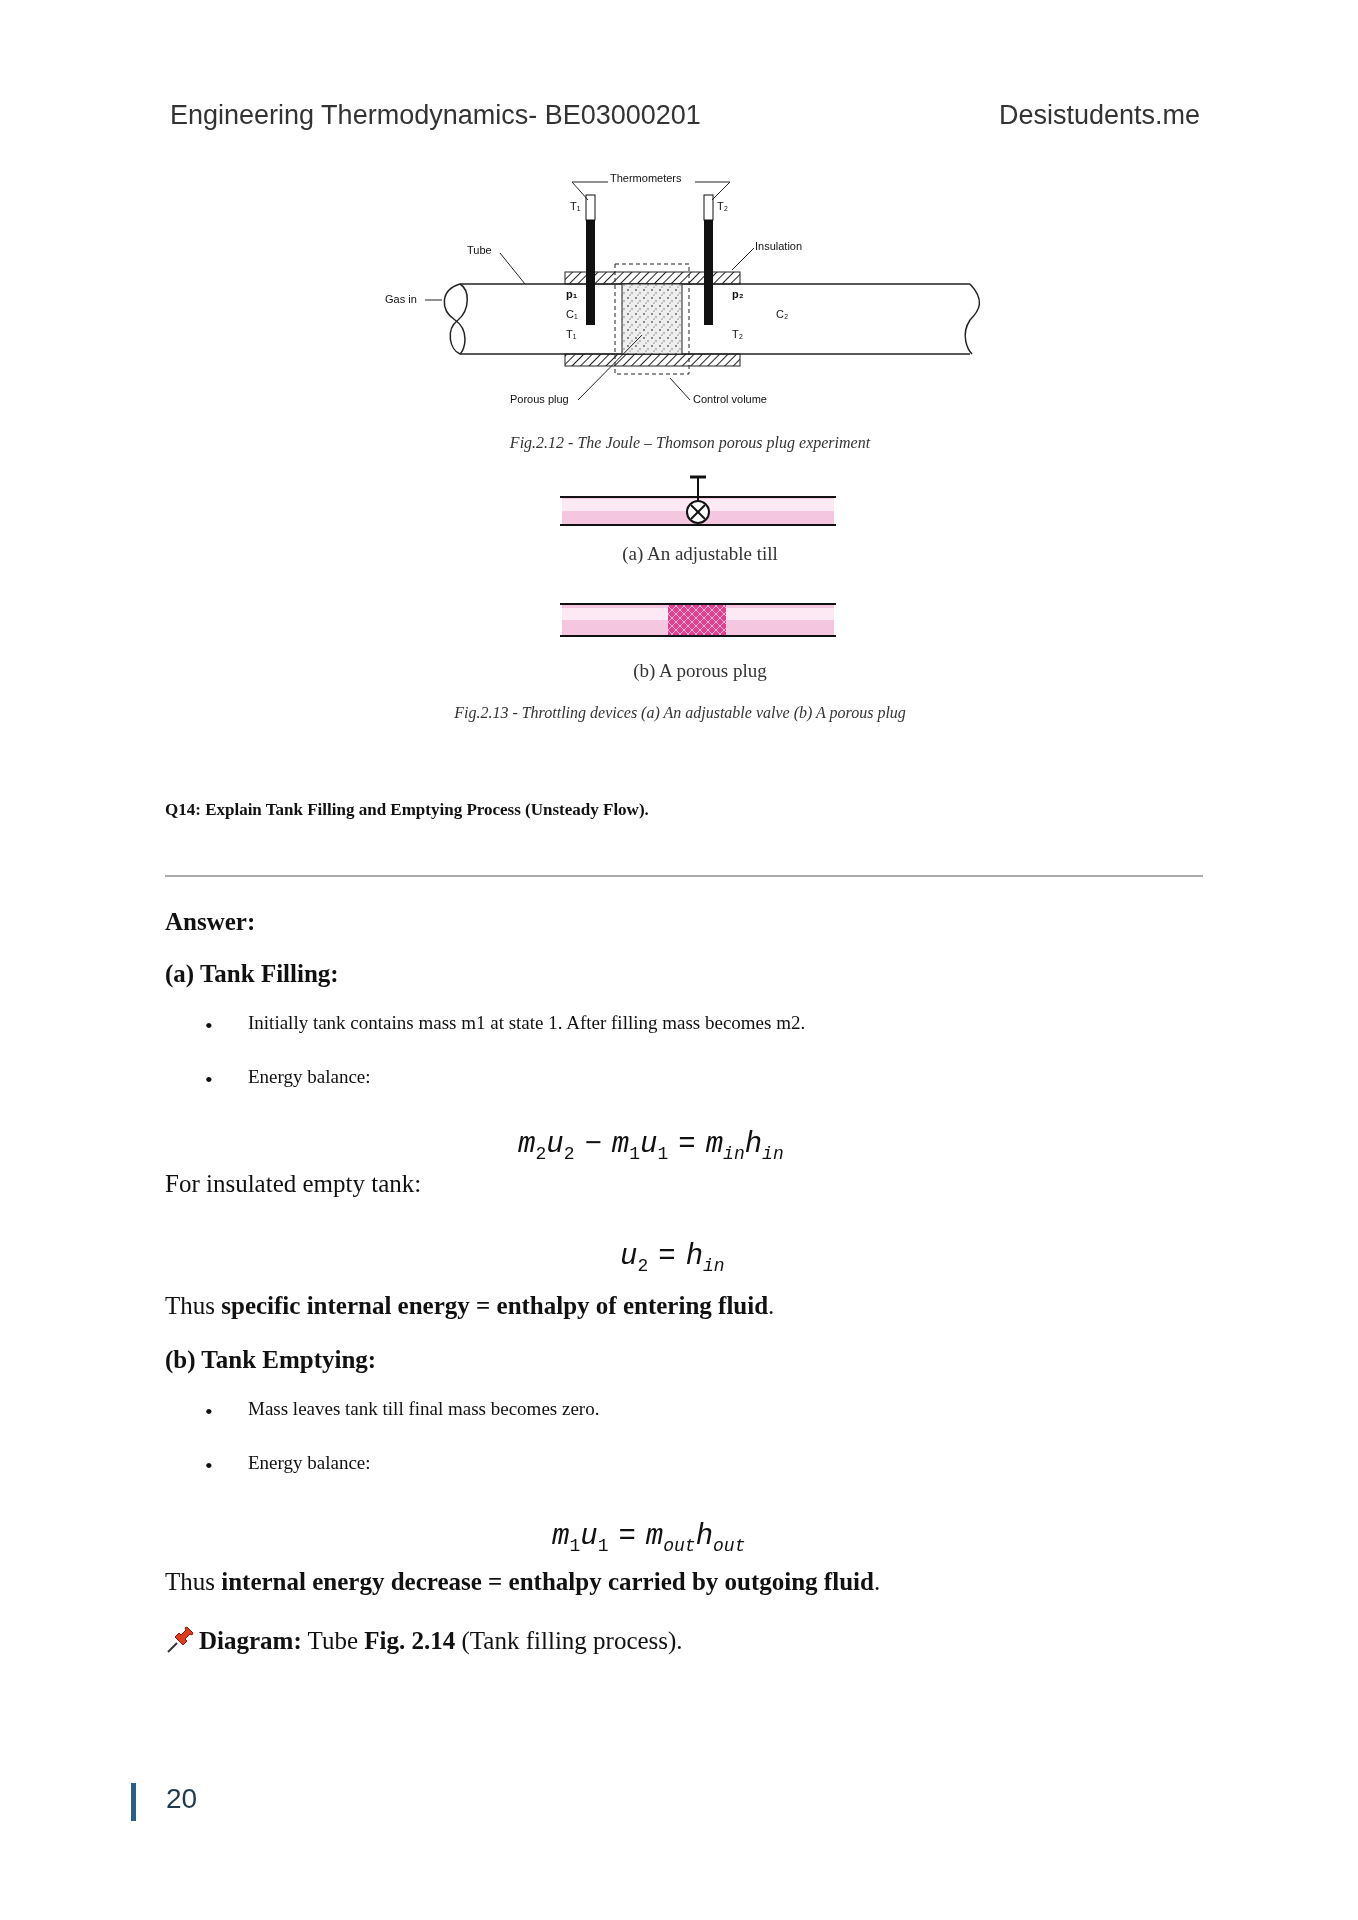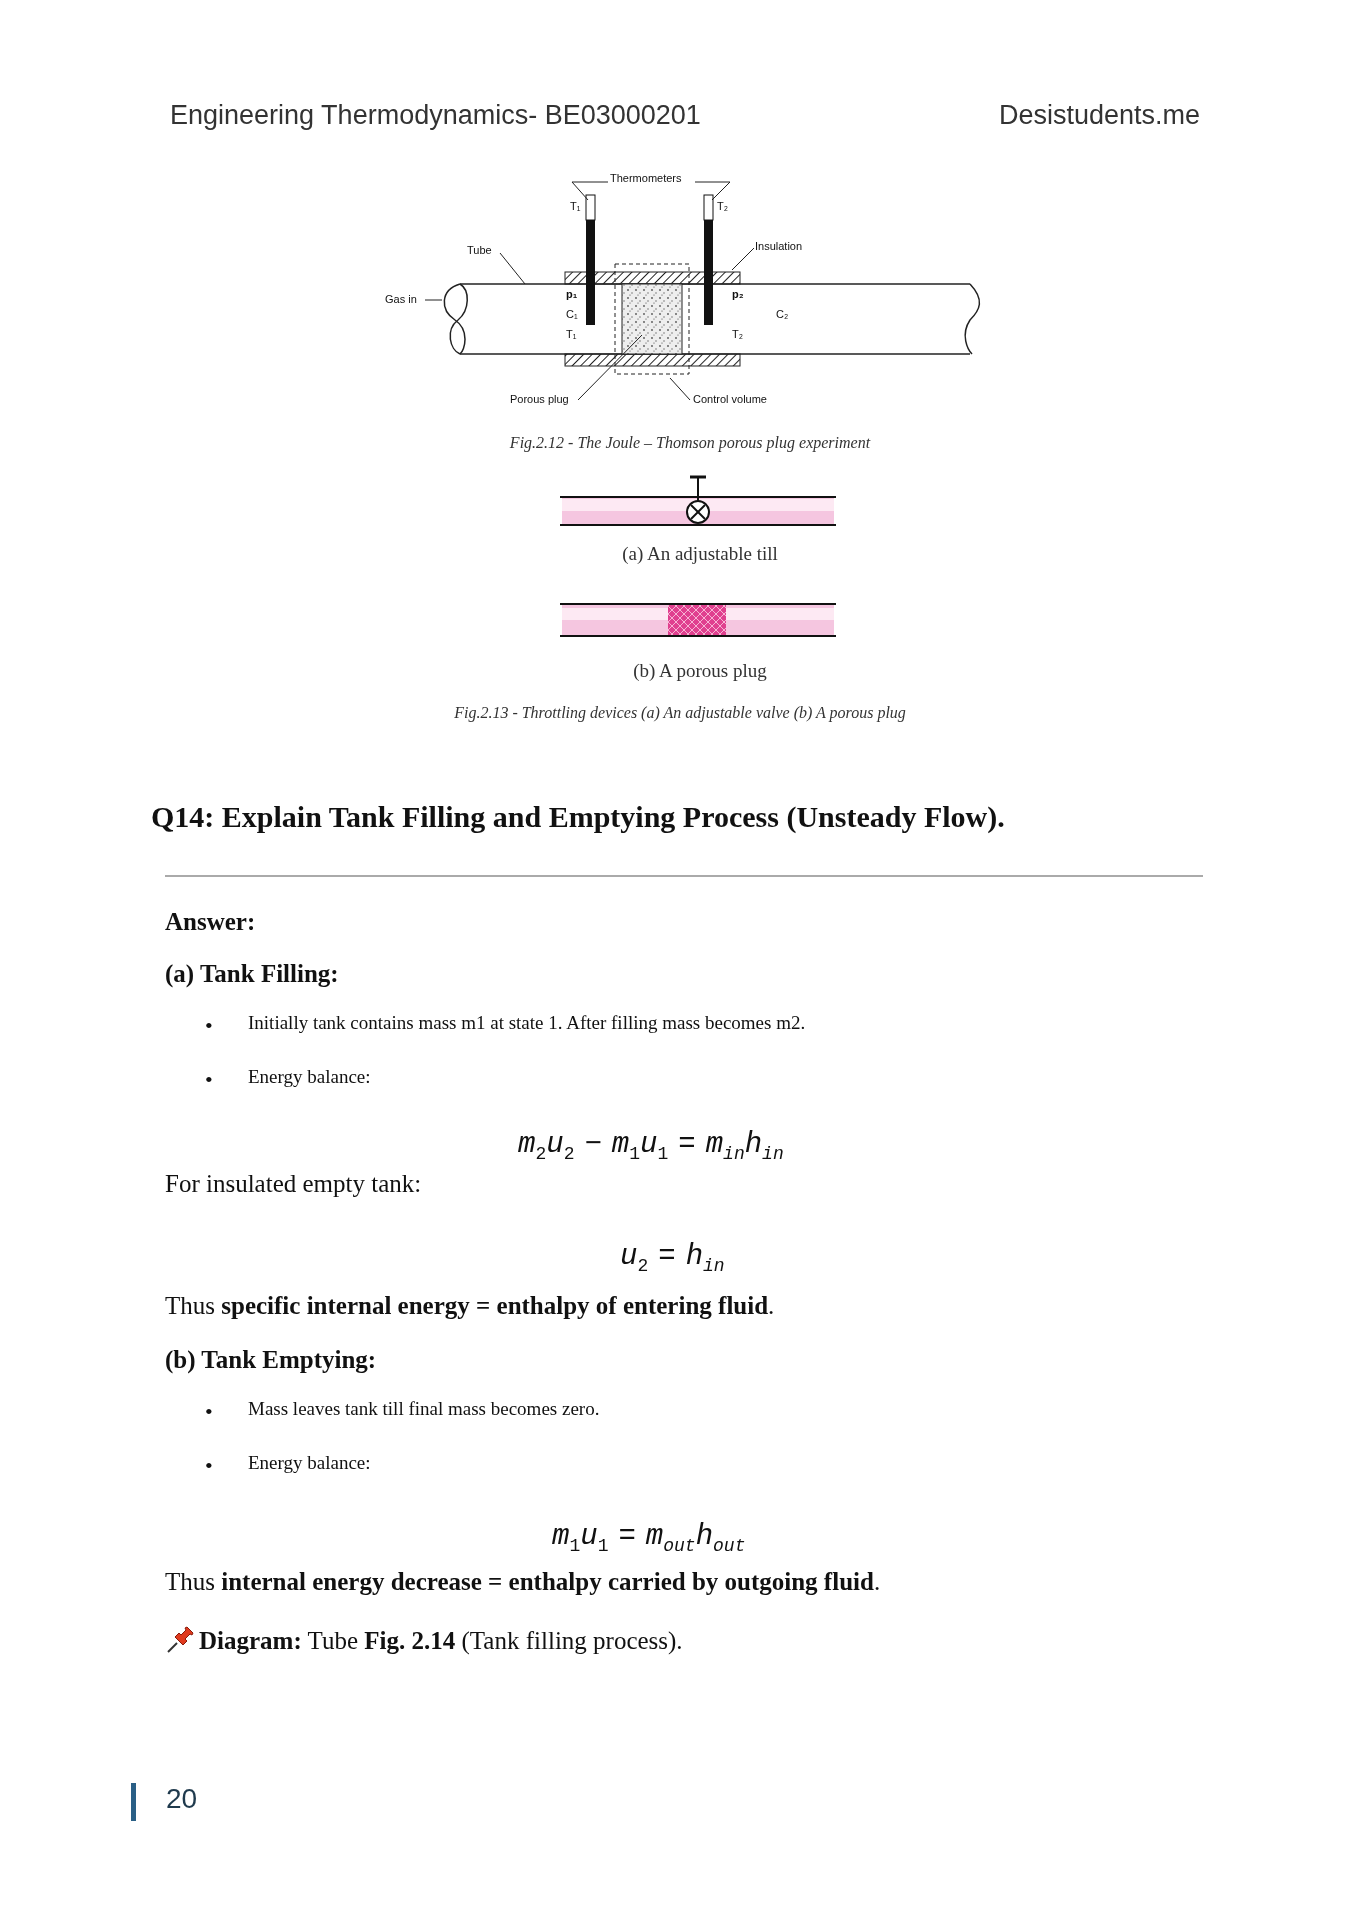--- a/index.html
+++ b/index.html
@@ -3,21 +3,21 @@
 <meta charset="utf-8">
 <style>
   html, body { margin:0; padding:0; background:#ffffff; }
   body { width:1358px; height:1920px; position:relative; overflow:hidden; color:#111; }
   .hdr { position:absolute; top:100px; font-family:"Liberation Sans", sans-serif; font-size:27px; color:#333; }
   .hdr-left { left:170px; }
   .hdr-right { right:158px; }
   .fig { position:absolute; }
   .caption { position:absolute; font-family:"Liberation Serif", serif; font-style:italic; font-size:16px; color:#333; text-align:center; }
   .sublabel { position:absolute; font-family:"Liberation Serif", serif; font-size:19px; color:#333; text-align:center; }
-  .q { position:absolute; left:151px; top:800px; font-family:"Liberation Serif", serif; font-weight:bold; font-size:30px; }
+  .q { position:absolute; left:165px; top:800px; font-family:"Liberation Serif", serif; font-weight:bold; font-size:17px; }
   .rule { position:absolute; left:165px; width:1038px; top:875px; height:2px; background:#aaa; }
   .t { position:absolute; left:165px; font-family:"Liberation Serif", serif; font-size:25px; white-space:nowrap; }
   .b { font-weight:bold; }
   .li { position:absolute; left:248px; font-family:"Liberation Serif", serif; font-size:19px; white-space:nowrap; }
   .bullet { position:absolute; left:205px; font-family:"Liberation Serif", serif; font-size:22px; }
   .eq { position:absolute; font-family:Liberation Mono, monospace; font-style:italic; font-size:29px; white-space:nowrap;margin-top:20px; }
   .eq sub { font-size:18px; font-style:normal; }
   .eq sub.it { font-style:italic; }
   .eq .op { font-style:normal; margin:0 10px; }
   .pagebar { position:absolute; left:131px; top:1783px; width:5px; height:38px; background:#2a5f86; }

